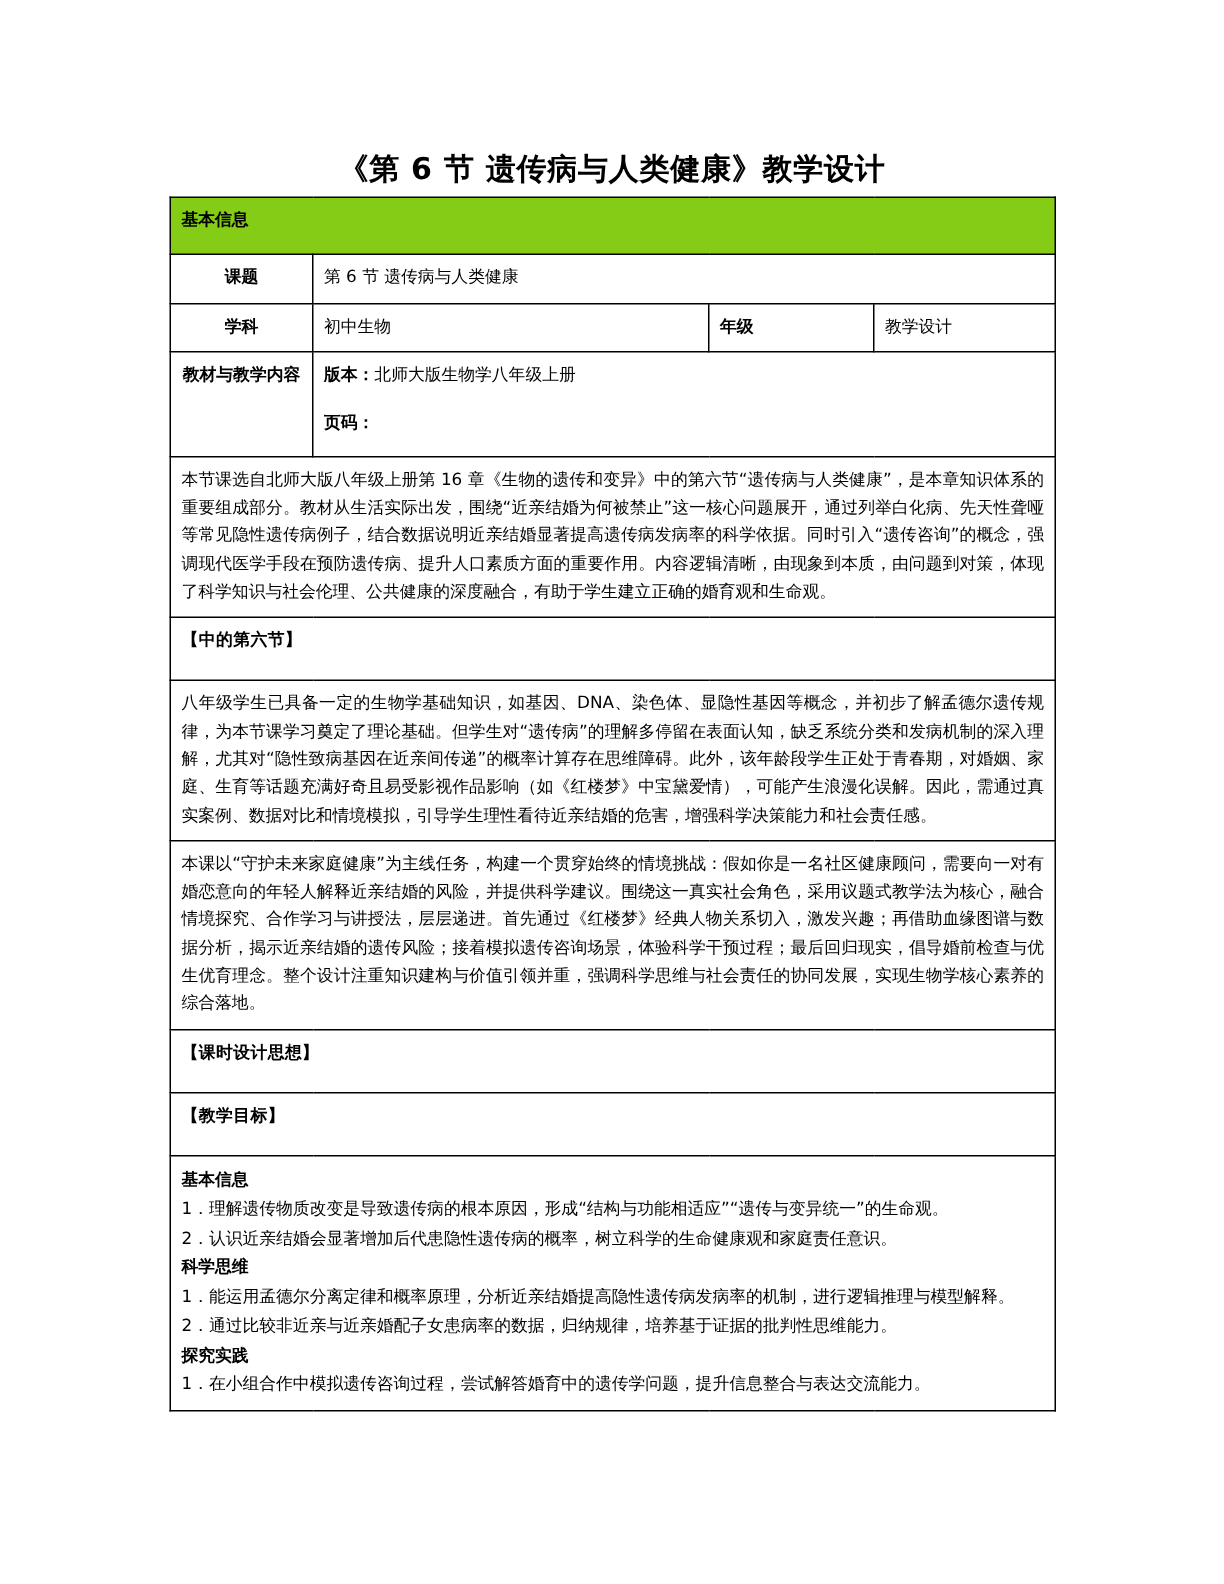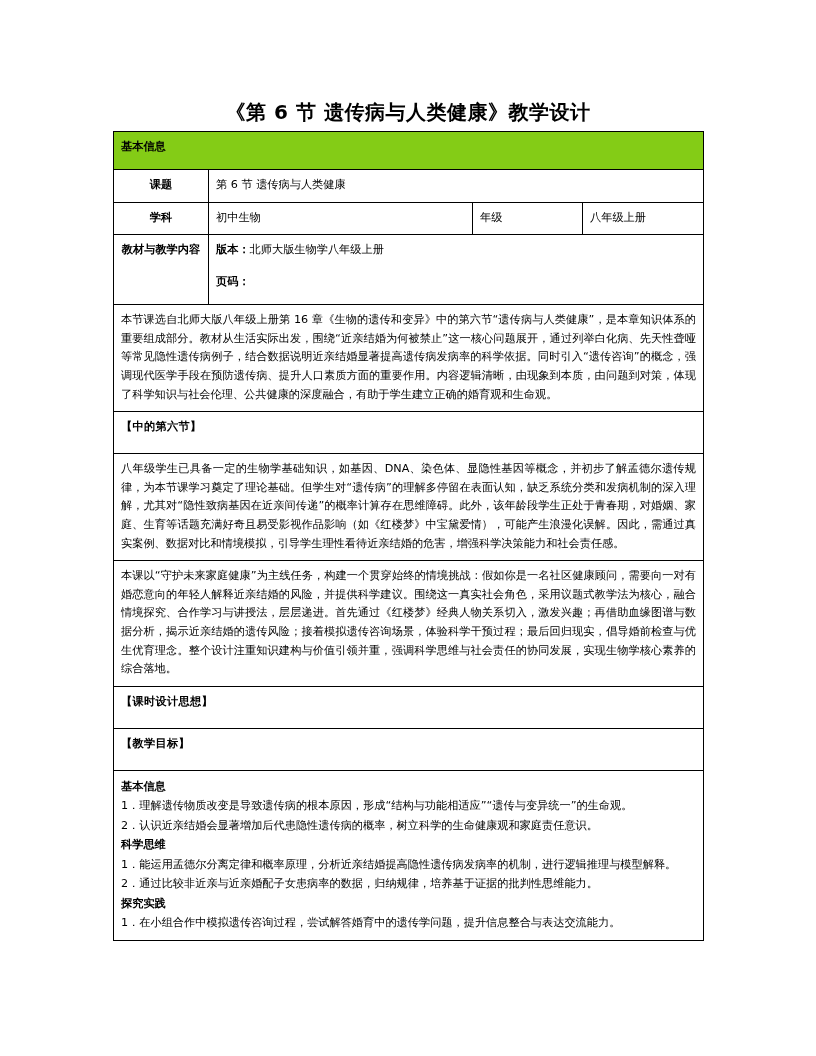--- a/index.html
+++ b/index.html
@@ -58,21 +58,21 @@
   td.lbl {
     font-weight: bold;
     font-size: 12px;
     width: 95px;
     text-align: center;
   }
   td.val {
     font-size: 11.6px;
   }
   td.lbl2 {
-    font-weight: normal;
+    font-weight: bold;
     font-size: 12px;
     width: 110px;
   }
   td.val2 {
     font-size: 11.6px;
     width: 121px;
   }
   td.tall {
     height: 56px;
   }
@@ -133,21 +133,21 @@
 
       <tr>
         <td class="lbl">课题</td>
         <td class="val" colspan="3">第 6 节  遗传病与人类健康</td>
       </tr>
 
       <tr>
         <td class="lbl">学科</td>
         <td class="val">初中生物</td>
         <td class="lbl2">年级</td>
-        <td class="val2">八年级上册</td>
+        <td class="val2">教学设计</td>
       </tr>
 
       <tr>
         <td class="lbl tall">教材与教学内容</td>
         <td class="val tall" colspan="3">
           <p class="p"><span style="font-weight:bold">版本：</span><span>北师大版生物学八年级上册</span></p>
           <span class="blank-line"></span>
           <p class="p"><span style="font-weight:bold">页码：</span><span></span></p>
         </td>
       </tr>

